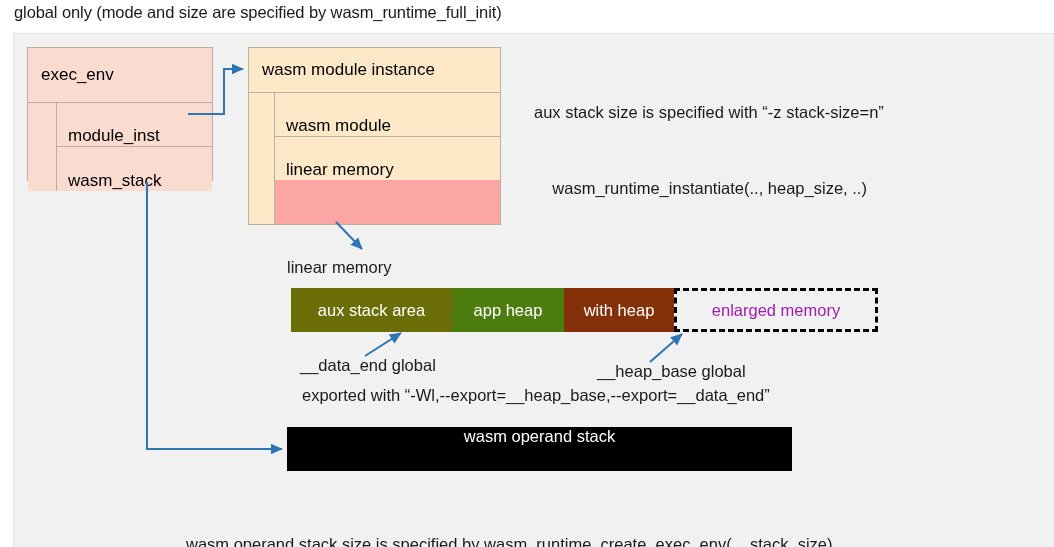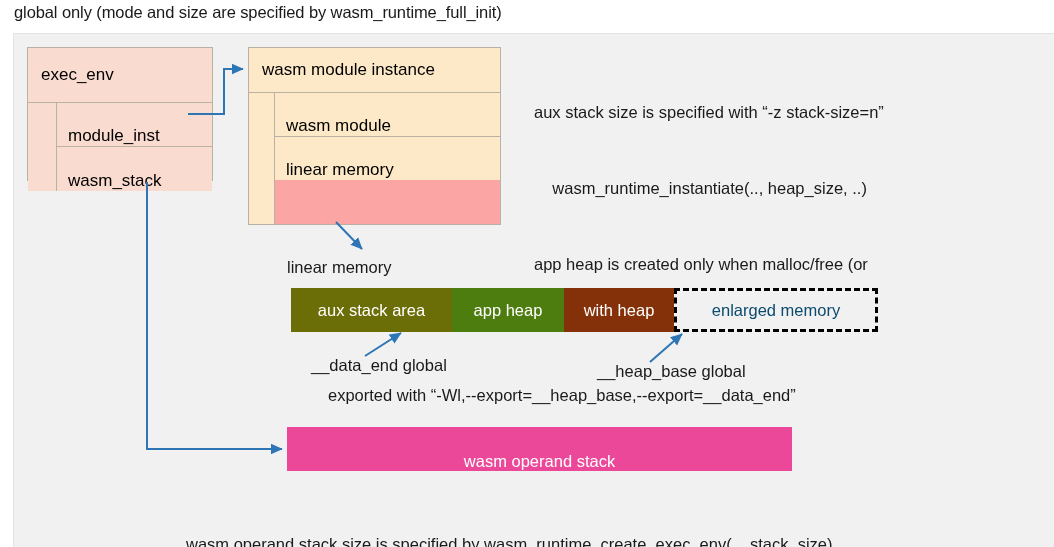--- a/index.html
+++ b/index.html
@@ -123,44 +123,44 @@
     box-sizing: border-box;
     display: flex;
     align-items: center;
     justify-content: center;
     color: #ffffff;
     font-size: 16.5px;
     white-space: nowrap;
   }
   .mem-seg.enlarged {
     background: #f1f1f1;
-    color: #0c4a6e;
+    color: #a21caf;
     border: 3px dashed #000000;
   }
   
   .anno {
     position: absolute;
     font-size: 16.5px;
     color: #1a1a1a;
     white-space: nowrap;
   }
-  .anno-data-end { left: 311px; top: 356px; }
+  .anno-data-end { left: 300px; top: 356px; }
   .anno-heap-base { left: 597px; top: 362px; }
-  .anno-exported { left: 302px; top: 386px; margin-left: 26px; }
+  .anno-exported { left: 302px; top: 386px; }
 
   
   .operand-stack {
     position: absolute;
     left: 287px;
     top: 427px;
     width: 505px;
     height: 44px;
-    background: #ec4899;
-    display: flex;
-    align-items: flex-end;
+    background: #000000;
+    display: flex;
+    align-items: flex-start;
     justify-content: center;
     color: #ffffff;
     font-size: 16.5px;
   }
   
   .bottom-block {
     position: absolute;
     left: 186px;
     top: 481px;
     width: 860px;
@@ -218,21 +218,20 @@
         <div class="struct-sub" style="height:43px;">
           <span>linear memory</span>
         </div>
       </div>
     </div>
   </div>
 
   <div class="info-block">
     <div>aux stack size is specified with “-z stack-size=n”</div>
     <div>    wasm_runtime_instantiate(.., heap_size, ..)</div>
-    <div>app heap is created only when malloc/free (or</div>
     
   </div>
 
   <div class="lm-label">linear memory</div>
 
   <div class="mem-bar">
     <div class="mem-seg" style="width:161px; background:#6b6d06; color:#ffffff;">
       <span>aux stack area</span>
     </div>
     <div class="mem-seg" style="width:112px; background:#4d7c0f; color:#ffffff;">

